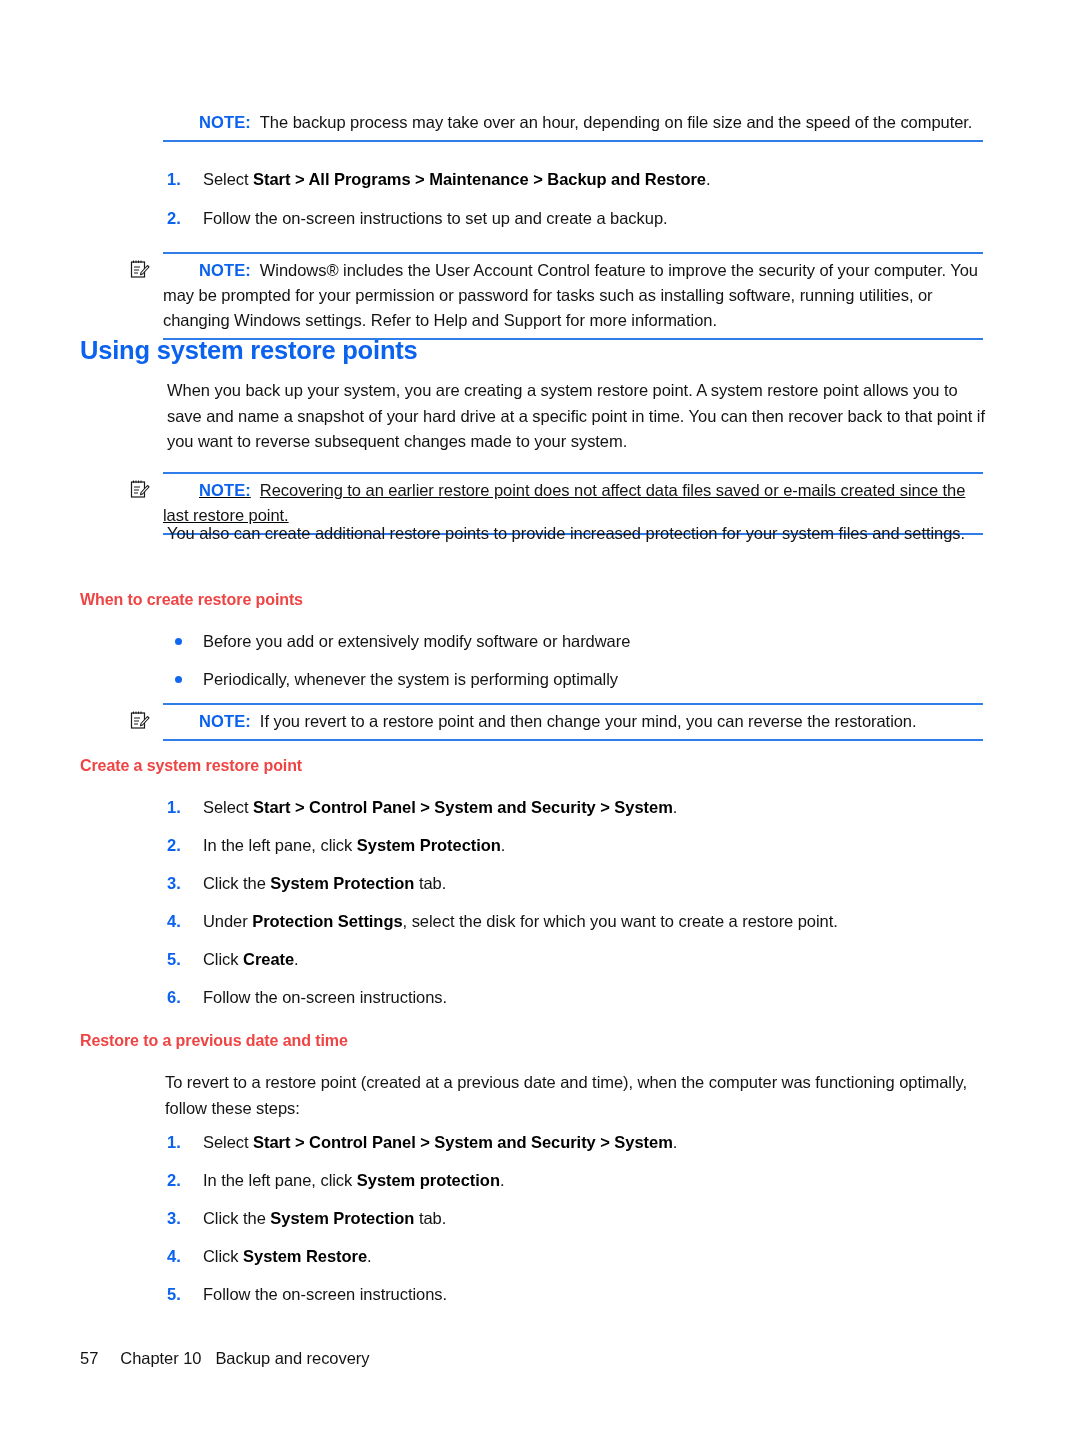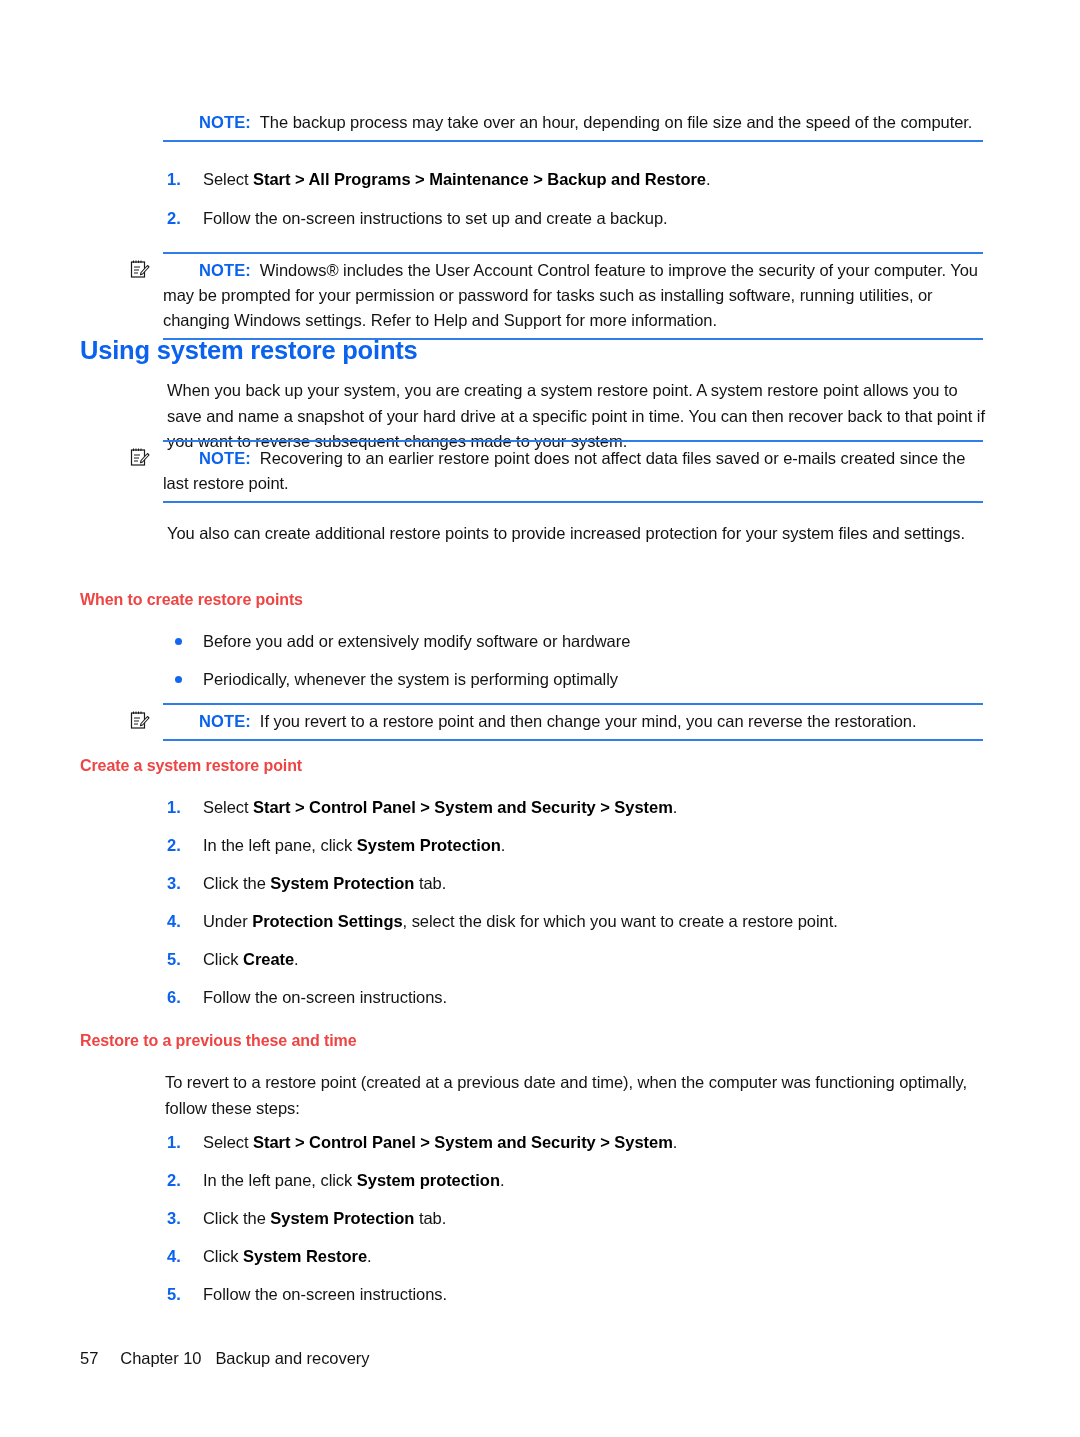--- a/index.html
+++ b/index.html
@@ -173,21 +173,21 @@
       </span>
       <span class="note-label">NOTE:</span><span class="note-gap"></span><span>Windows® includes the User Account Control feature to improve the security of your computer. You may be prompted for your permission or password for tasks such as installing software, running utilities, or changing Windows settings. Refer to Help and Support for more information.</span>
     </div>
     <div class="rule bottom"></div>
   </div>
 
   <h1 class="h1" style="top:336px; margin:0;">Using system restore points</h1>
 
   <div class="para" style="left:167px; top:378px; width:818px;">When you back up your system, you are creating a system restore point. A system restore point allows you to save and name a snapshot of your hard drive at a specific point in time. You can then recover back to that point if you want to reverse subsequent changes made to your system.</div>
 
-  <div class="note" style="top:440px;">
+  <div class="note" style="top:472px;text-decoration:underline;">
     <div class="rule"></div>
     <div class="note-body">
       <span class="note-icon">
         <svg viewBox="0 0 20 20" width="20" height="20" aria-hidden="true">
           <rect x="1.5" y="3" width="13" height="15" fill="#ffffff" stroke="#1a1a1a" stroke-width="1.2"></rect>
           <line x1="3.5" y1="1.5" x2="3.5" y2="4" stroke="#1a1a1a" stroke-width="1"></line>
           <line x1="6" y1="1.5" x2="6" y2="4" stroke="#1a1a1a" stroke-width="1"></line>
           <line x1="8.5" y1="1.5" x2="8.5" y2="4" stroke="#1a1a1a" stroke-width="1"></line>
           <line x1="11" y1="1.5" x2="11" y2="4" stroke="#1a1a1a" stroke-width="1"></line>
           <line x1="4" y1="8" x2="10" y2="8" stroke="#1a1a1a" stroke-width="1"></line>
@@ -255,21 +255,21 @@
   </div>
   <div class="li" style="left:167px; top:947px; width:820px;">
     <span class="marker">5.</span>
     <span class="li-text"><span>Click </span><b>Create</b><span>.</span></span>
   </div>
   <div class="li" style="left:167px; top:985px; width:820px;">
     <span class="marker">6.</span>
     <span class="li-text"><span>Follow the on-screen instructions.</span></span>
   </div>
 
-  <h2 class="h2" style="top:1032px; margin:0;">Restore to a previous these and time</h2>
+  <h2 class="h2" style="top:1032px; margin:0;">Restore to a previous date and time</h2>
 
   <div class="para" style="left:165px; top:1070px; width:818px;">To revert to a restore point (created at a previous date and time), when the computer was functioning optimally, follow these steps:</div>
 
   <div class="li" style="left:167px; top:1130px; width:820px;">
     <span class="marker">1.</span>
     <span class="li-text"><span>Select </span><b>Start &gt; Control Panel &gt; System and Security &gt; System</b><span>.</span></span>
   </div>
   <div class="li" style="left:167px; top:1168px; width:820px;">
     <span class="marker">2.</span>
     <span class="li-text"><span>In the left pane, click </span><b>System protection</b><span>.</span></span>

